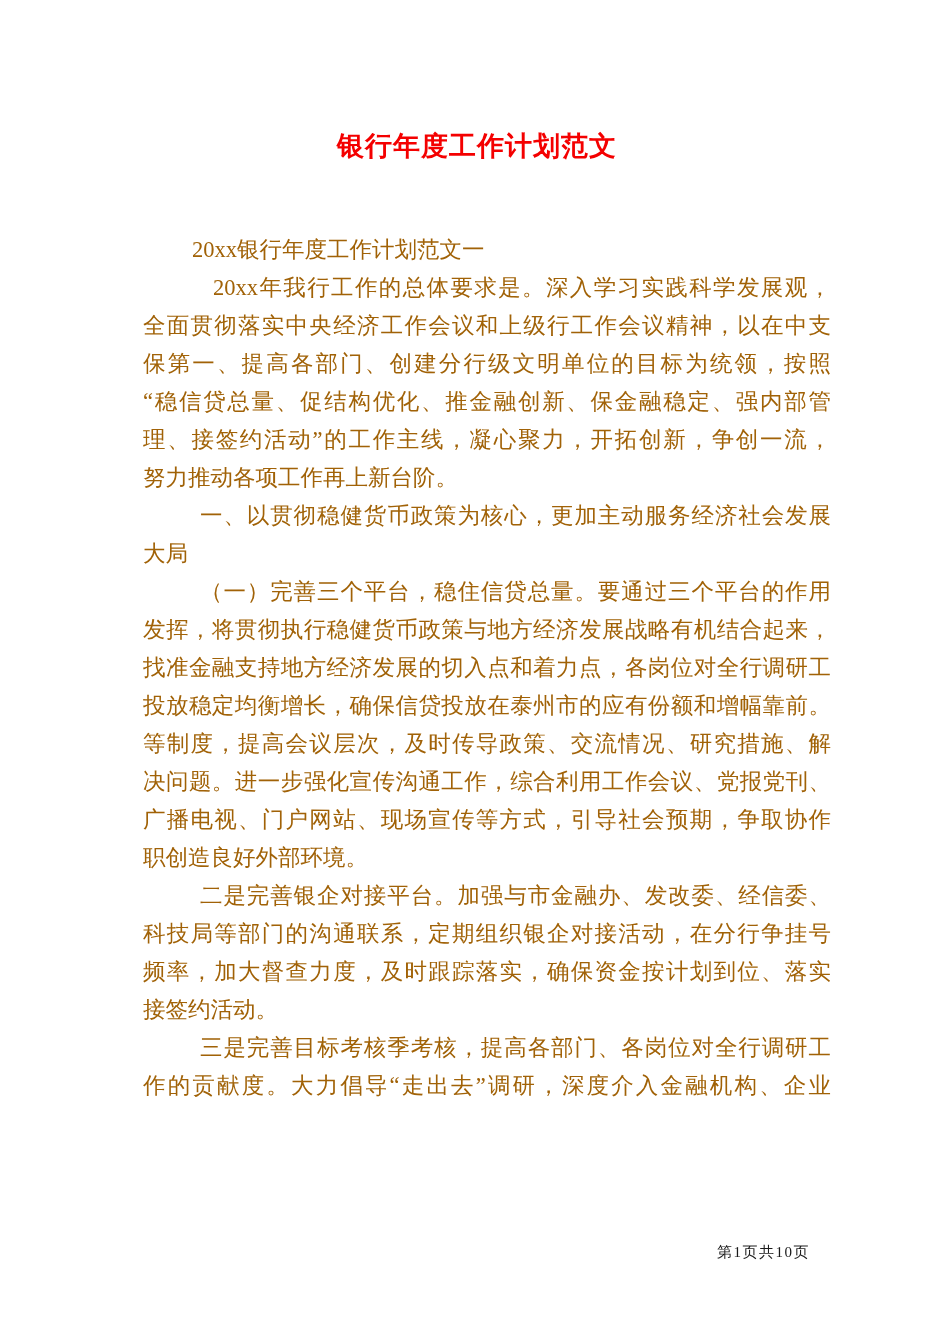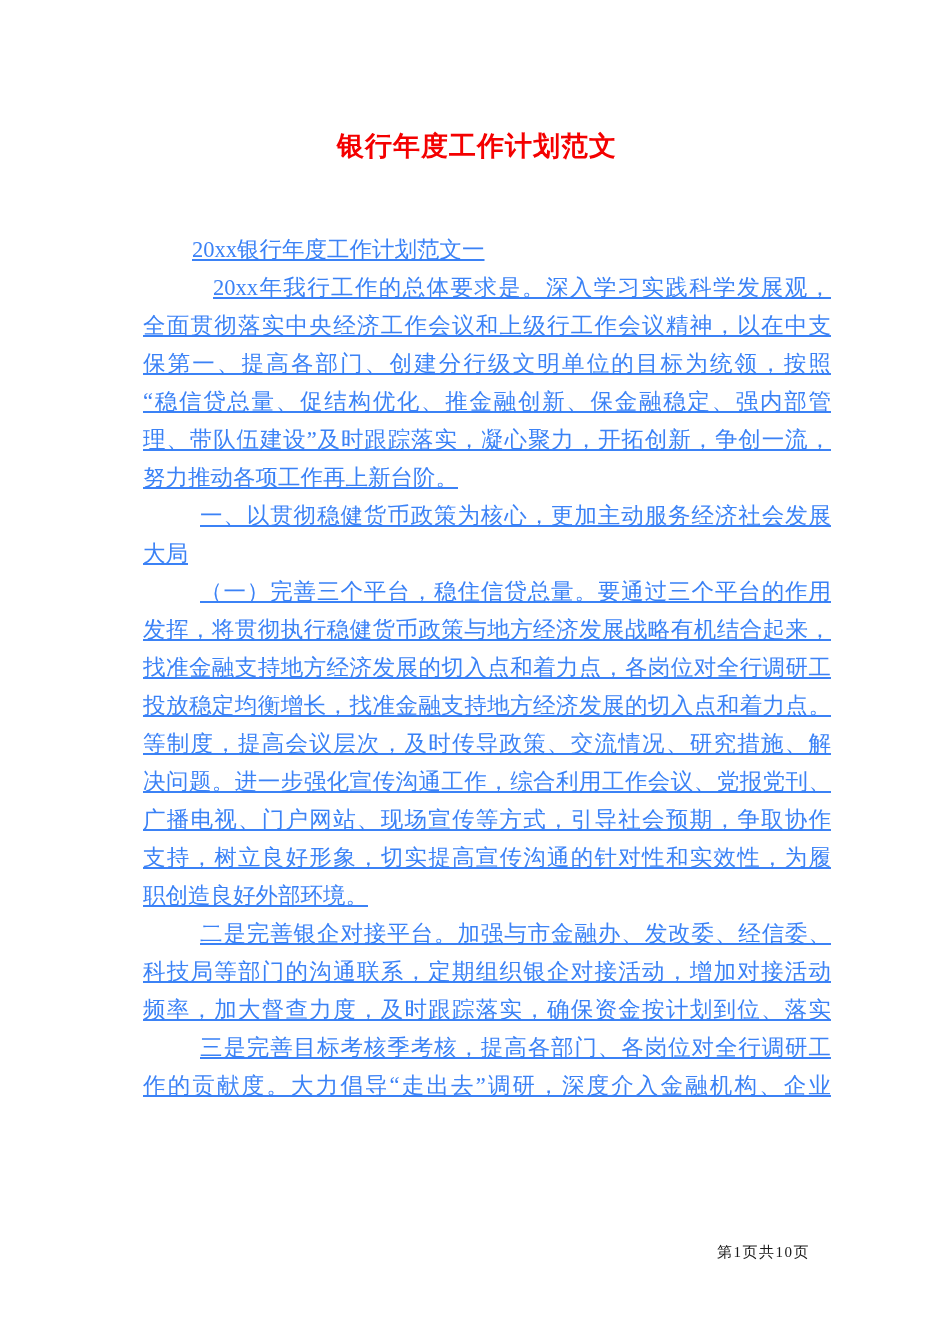--- a/index.html
+++ b/index.html
@@ -33,22 +33,21 @@
     line-height: 40px;
     margin: 0;
   }
   .doc-body {
     position: absolute;
     top: 231px;
     left: 143px;
     width: 688px;
     font-size: 22.5px;
     line-height: 38px;
-    color: #3b82f6;
-    text-decoration: underline;
+    color: #a16207;
   }
   .para {
     margin: 0;
     padding: 0;
   }
   .line {
     text-align: justify;
     text-align-last: justify;
     white-space: normal;
     height: 38px;
@@ -78,42 +77,42 @@
 
   <div class="doc-body">
       <div class="para">
         <div class="line in2 last">20xx银行年度工作计划范文一</div>
       </div>
       <div class="para">
         <div class="line in3">20xx年我行工作的总体要求是。深入学习实践科学发展观，</div>
         <div class="line">全面贯彻落实中央经济工作会议和上级行工作会议精神，以在中支</div>
         <div class="line">保第一、提高各部门、创建分行级文明单位的目标为统领，按照</div>
         <div class="line">“稳信贷总量、促结构优化、推金融创新、保金融稳定、强内部管</div>
-        <div class="line">理、带队伍建设”及时跟踪落实，凝心聚力，开拓创新，争创一流，</div>
+        <div class="line">理、接签约活动”的工作主线，凝心聚力，开拓创新，争创一流，</div>
         <div class="line last">努力推动各项工作再上新台阶。</div>
       </div>
       <div class="para">
         <div class="line in25">一、以贯彻稳健货币政策为核心，更加主动服务经济社会发展</div>
         <div class="line last">大局</div>
       </div>
       <div class="para">
         <div class="line in25">（一）完善三个平台，稳住信贷总量。要通过三个平台的作用</div>
         <div class="line">发挥，将贯彻执行稳健货币政策与地方经济发展战略有机结合起来，</div>
         <div class="line">找准金融支持地方经济发展的切入点和着力点，各岗位对全行调研工</div>
-        <div class="line">投放稳定均衡增长，找准金融支持地方经济发展的切入点和着力点。</div>
+        <div class="line">投放稳定均衡增长，确保信贷投放在泰州市的应有份额和增幅靠前。</div>
         <div class="line">等制度，提高会议层次，及时传导政策、交流情况、研究措施、解</div>
         <div class="line">决问题。进一步强化宣传沟通工作，综合利用工作会议、党报党刊、</div>
         <div class="line">广播电视、门户网站、现场宣传等方式，引导社会预期，争取协作</div>
-        <div class="line">支持，树立良好形象，切实提高宣传沟通的针对性和实效性，为履</div>
         <div class="line last">职创造良好外部环境。</div>
       </div>
       <div class="para">
         <div class="line in25">二是完善银企对接平台。加强与市金融办、发改委、经信委、</div>
-        <div class="line">科技局等部门的沟通联系，定期组织银企对接活动，增加对接活动</div>
+        <div class="line">科技局等部门的沟通联系，定期组织银企对接活动，在分行争挂号</div>
         <div class="line">频率，加大督查力度，及时跟踪落实，确保资金按计划到位、落实</div>
+        <div class="line last">接签约活动。</div>
       </div>
       <div class="para">
         <div class="line in25">三是完善目标考核季考核，提高各部门、各岗位对全行调研工</div>
         <div class="line">作的贡献度。大力倡导“走出去”调研，深度介入金融机构、企业</div>
       </div>
     </div>
 
   <div class="page-footer">第1页共10页</div>
 </div>
 

